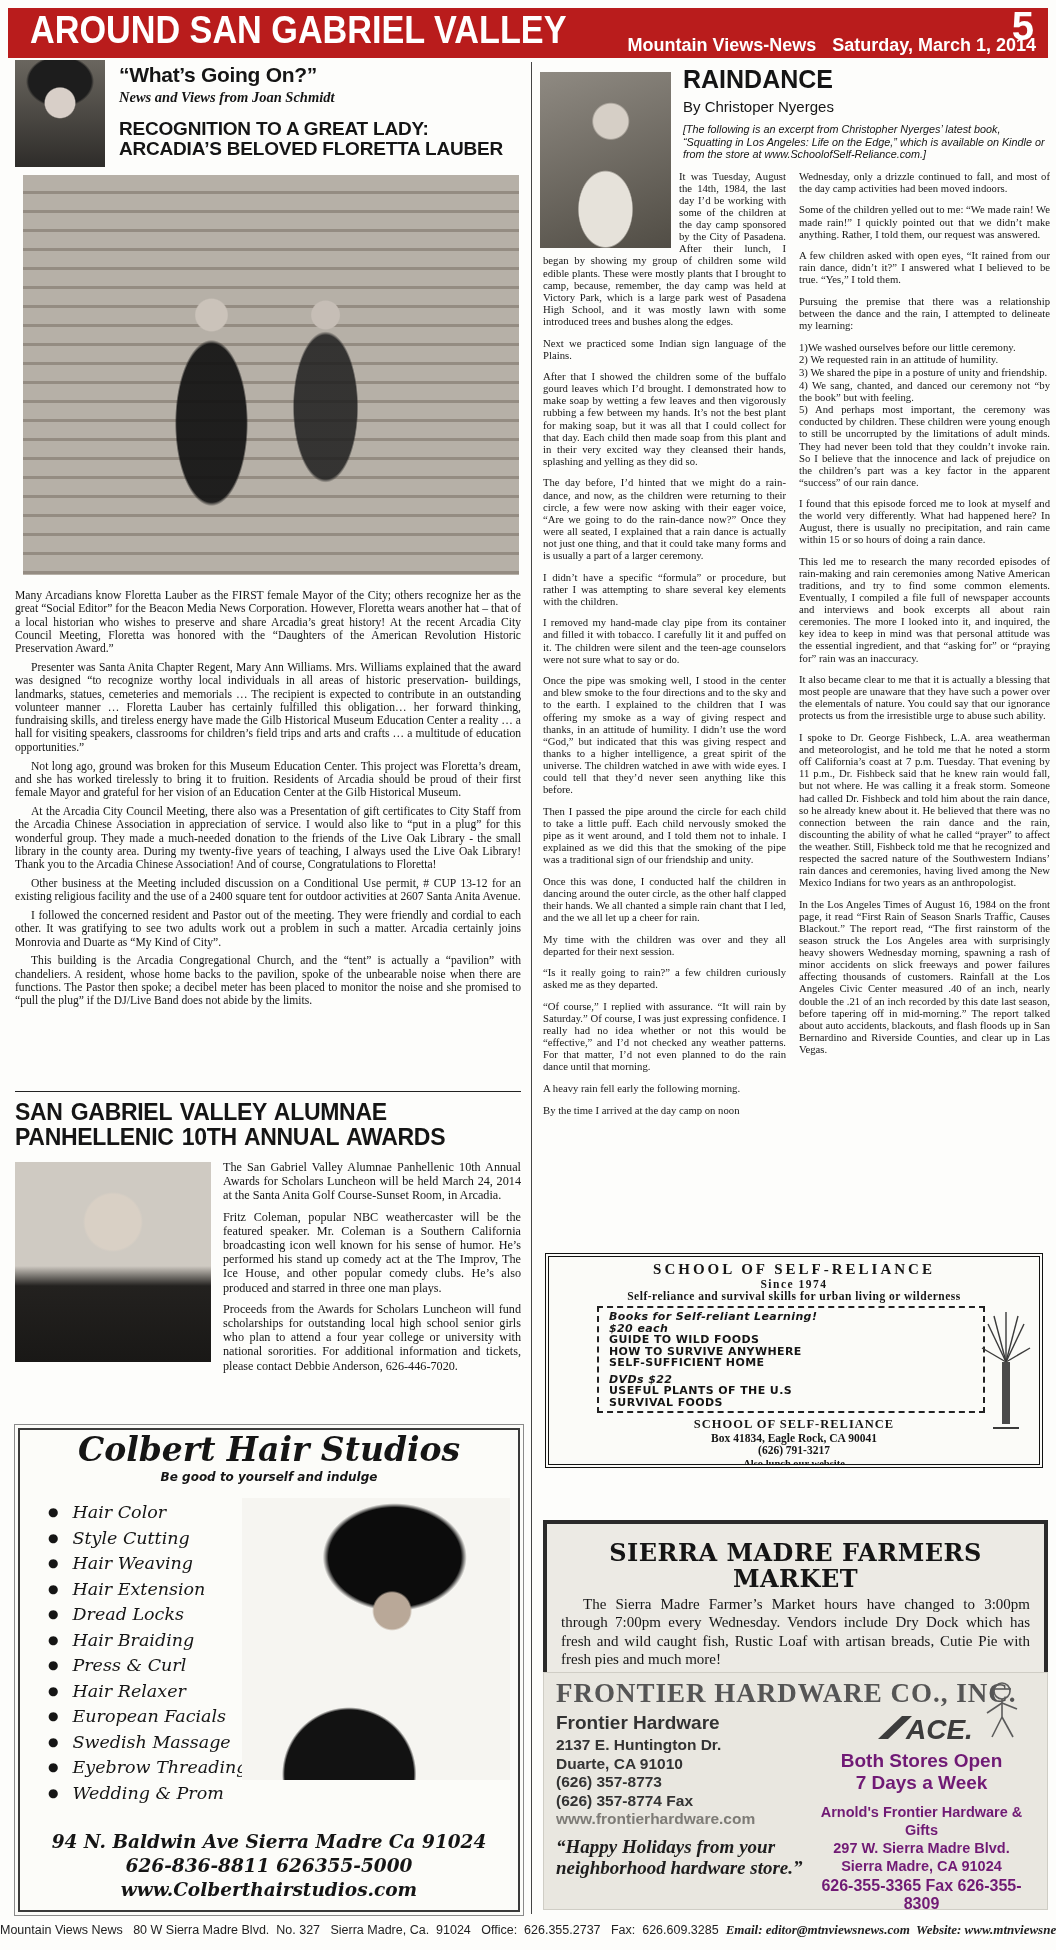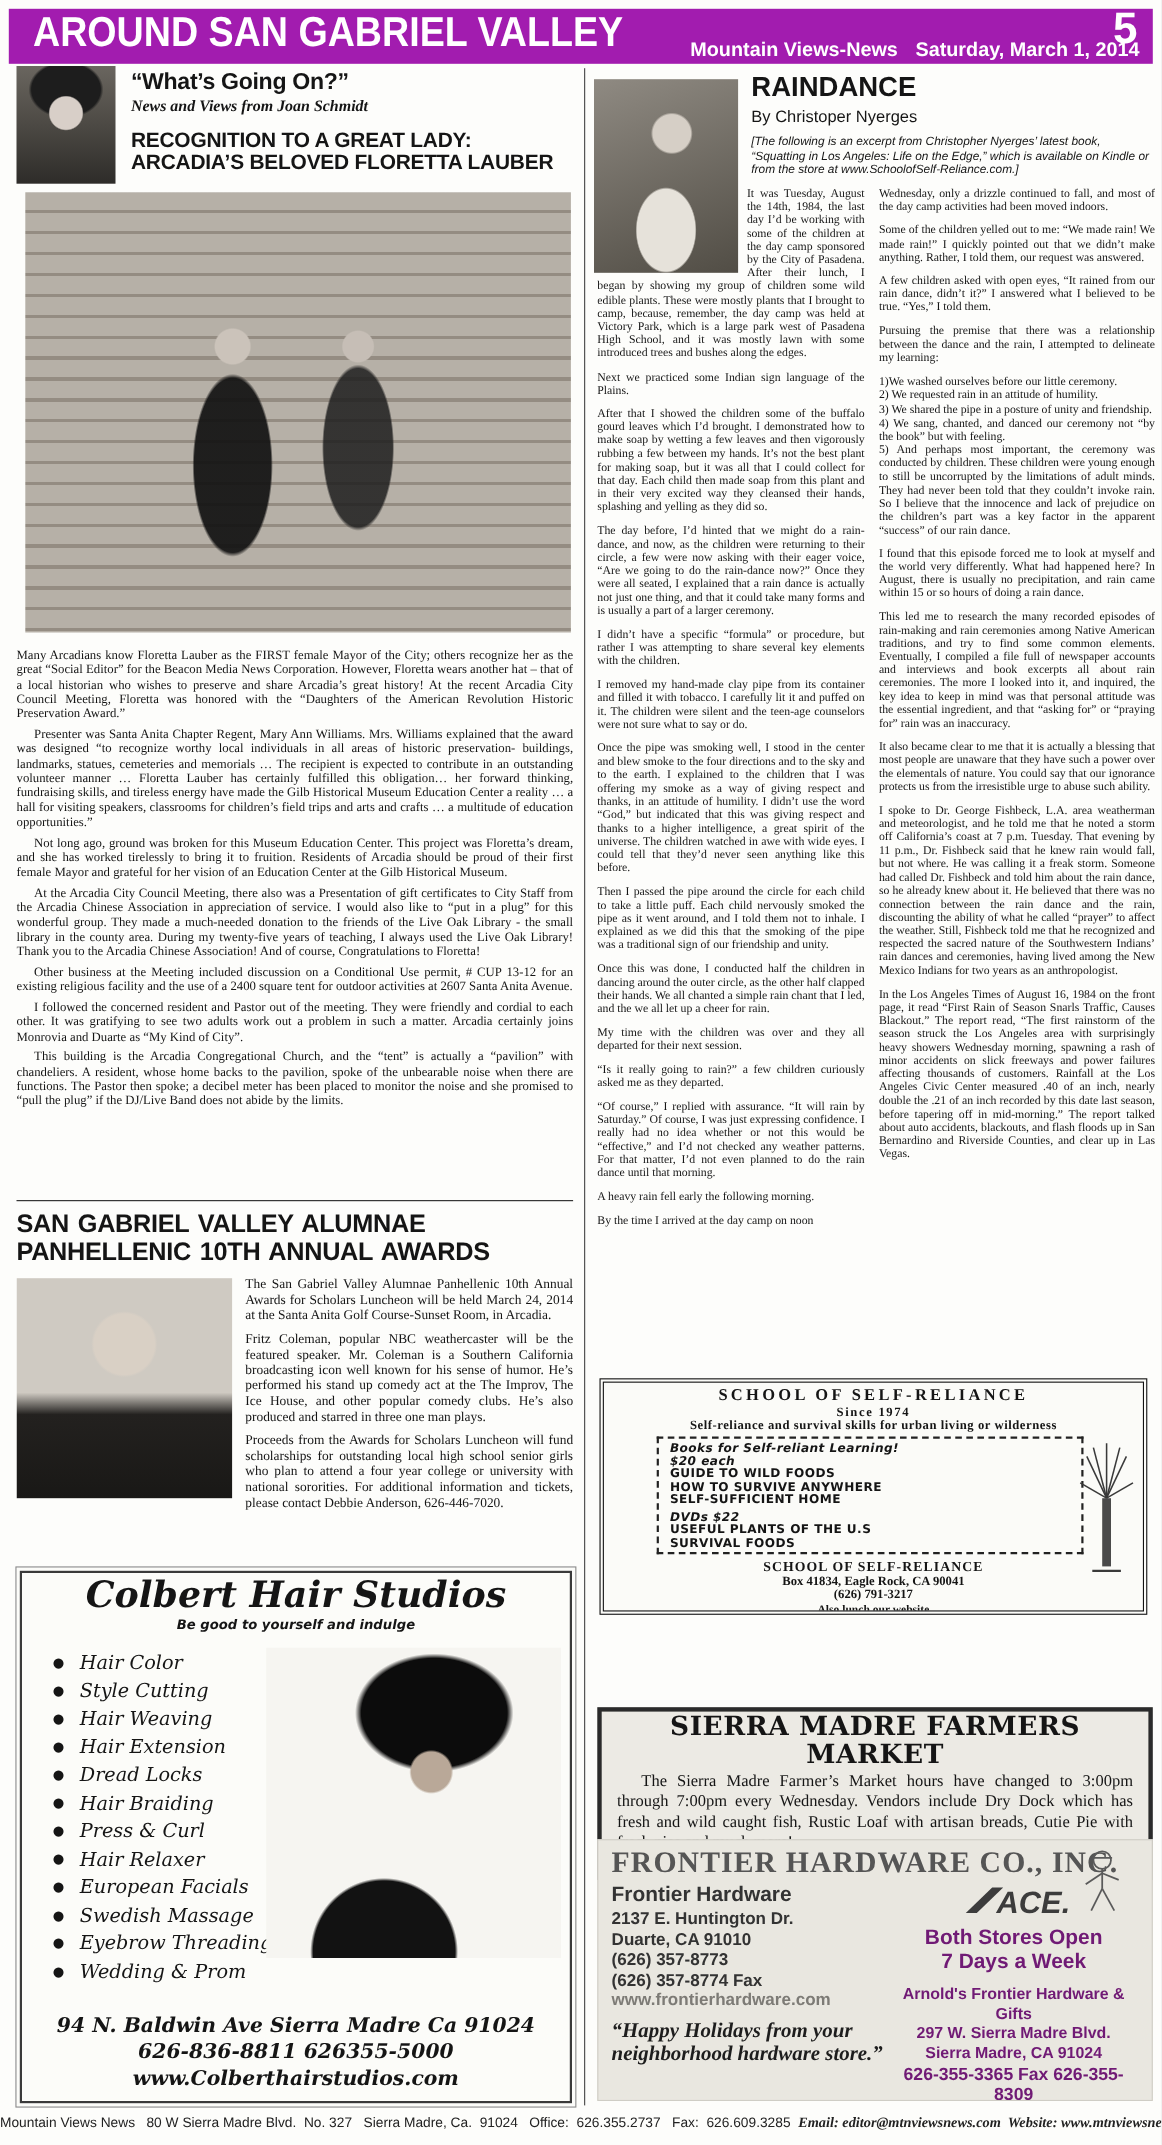--- a/index.html
+++ b/index.html
@@ -1,21 +1,21 @@
 <!DOCTYPE html>
 <html><head>
 <meta charset="utf-8">
 <style>
   * { box-sizing: border-box; }
   html,body { margin:0; padding:0; background:#e8e8e8; }
   .page { position:relative; width:1056px; height:1950px; margin:0 auto; background:#fdfdfb;
           font-family:"Liberation Serif", serif; color:#151515; overflow:hidden; }
 
   
-  .masthead { position:absolute; left:8px; top:8px; width:1040px; height:50px; background:#a21caf; color:#fff; }
+  .masthead { position:absolute; left:8px; top:8px; width:1040px; height:50px; background:#b91c1c; color:#fff; }
   .masthead h1 { position:absolute; left:22px; top:1px; margin:0; font-family:"Liberation Sans",sans-serif;
                  font-weight:700; font-size:38px; letter-spacing:0; transform:scaleX(.9); transform-origin:left center; white-space:nowrap; }
   .page-num { position:absolute; right:14px; top:-4px; font-family:"Liberation Sans",sans-serif; font-weight:700; font-size:40px; }
   .date-line { position:absolute; right:12px; bottom:2px; font-family:"Liberation Sans",sans-serif; font-weight:700; font-size:18px; }
   .date-line span { white-space:pre; }
   .date-line .gap { display:inline-block; width:16px; }
 
   .divider-v { position:absolute; left:531px; top:62px; width:1px; height:1852px; background:#444; }
 
   
@@ -100,22 +100,22 @@
   .sa-box { border:2px dashed #222; margin:4px 46px 4px 40px; padding:3px 10px;
             font-family:"DejaVu Sans",sans-serif; font-weight:700; font-size:11px; line-height:11.5px; letter-spacing:.4px; }
   .sa-box-head { font-style:italic; }
   .sa-box-head.dvds { margin-top:5px; }
   .sa-addr { text-align:center; font-weight:700; font-size:12.5px; letter-spacing:1px; margin-top:2px; }
   .sa-addr2 { text-align:center; font-weight:700; font-size:11.5px; }
   .sa-web1 { text-align:center; font-weight:700; font-size:10.5px; margin-top:2px; }
   .yucca { position:absolute; right:8px; bottom:24px; }
 
   
-  .farmers { position:absolute; left:0; top:1492px; width:505px; height:157px; background:#eceae4;
-             border:4px solid #2b2b2b; padding:0 14px; overflow:hidden; }
+  .farmers { position:absolute; left:0; top:1460px; width:505px; height:157px; background:#eceae4;
+             border:4px solid #2b2b2b; padding:16px 14px; overflow:hidden; }
   .fm-title { text-align:center; font-family:"DejaVu Serif",serif; font-weight:700; font-size:24px; line-height:26px; letter-spacing:.5px; }
   .fm-body { margin-top:3px; font-size:15px; line-height:18.3px; text-align:justify; }
   .fm-body .p1 { text-indent:22px; }
   .fm-body .p2 { text-indent:14px; }
 
   
   .frontier { position:absolute; left:0; top:1612px; width:505px; height:238px; background:#e9e7e0;
               border:1px solid #cfcdc5; padding:5px 12px 3px; overflow:hidden; }
   .fh-title { font-weight:700; font-size:27px; color:#555; letter-spacing:1px; }
   .fh-grid { display:flex; margin-top:3px; }

